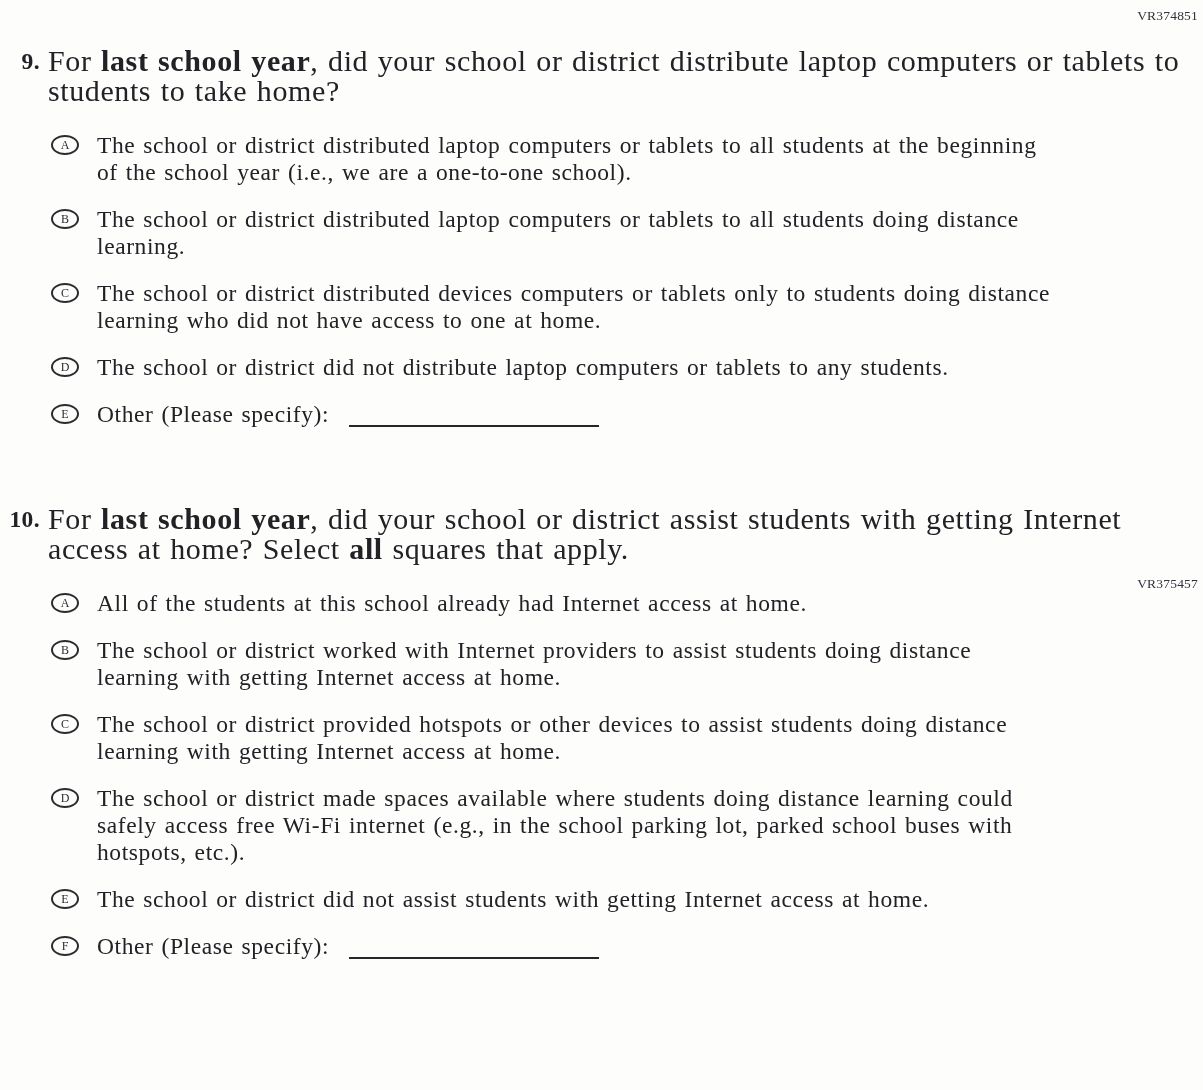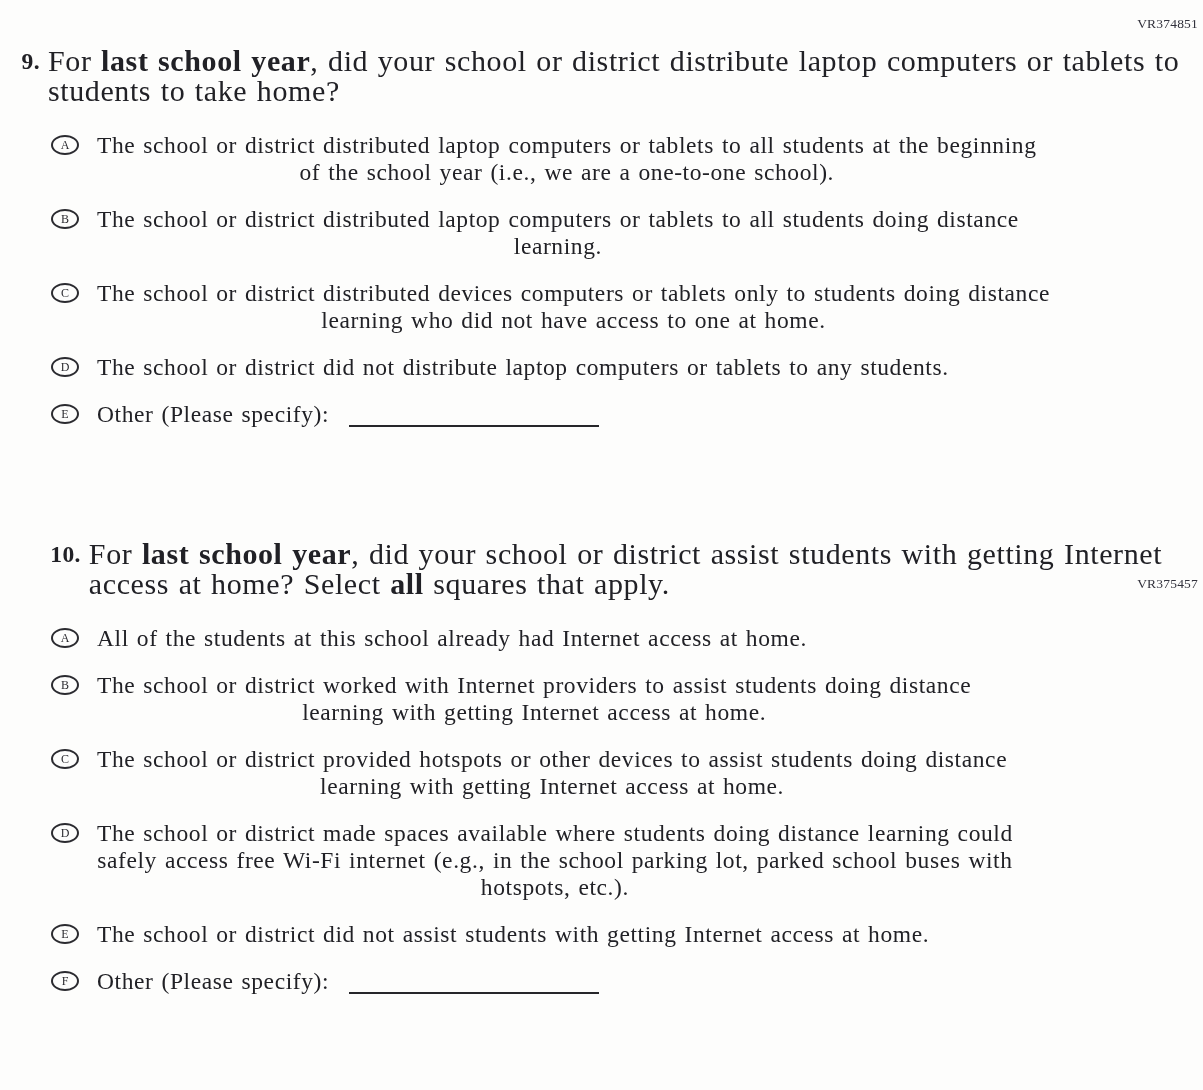--- a/index.html
+++ b/index.html
@@ -10,55 +10,55 @@
     background:#fdfdfc;
     font-family:"Liberation Serif","DejaVu Serif",serif;
     color:#212126;
     overflow:hidden;
   }
   .form-code {
     position:absolute; right:5px;
     font-size:13.5px; color:#32323c;
     letter-spacing:0.2px;
   }
-  .code-1 { top:16px; }
+  .code-1 { top:8px; }
   .code-2 { top:576px; }
   .q-head { display:flex; align-items:flex-start; }
   .q-num {
     flex:none; width:40px; text-align:right;
     font-weight:bold; font-size:23.5px; line-height:30px;
     letter-spacing:0.4px;
   }
   .q-text {
     margin-left:8px;
     font-size:30px; line-height:30px;
     white-space:pre-line;
     letter-spacing:0.6px; word-spacing:1.5px;
   }
   .q9-head { margin-top:46px; }
-  .q10-head { margin-top:111px;justify-content:center; }
+  .q10-head { margin-top:76px; }
   .options { margin-left:51px; margin-top:26px; }
   .opt { display:flex; align-items:flex-start; }
   .opt + .opt { margin-top:20px; }
   .bubble {
     flex:none;
     width:28px; height:20px; margin-top:3px;
     border:2px solid #2b2b30; border-radius:50%;
     display:flex; align-items:center; justify-content:center;
     background:transparent;
   }
   .bubble .bl {
     font-size:12px; line-height:1; color:#2b2b30;
     font-family:"Liberation Serif","DejaVu Serif",serif;
   }
   .opt-text {
     margin-left:18px;
     font-size:23.5px; line-height:27px;
     white-space:pre-line;
-    letter-spacing:0.6px; word-spacing:1.5px;text-align:center;
+    letter-spacing:0.6px; word-spacing:1.5px;
   }
   .blank-line {
     flex:none;
     width:250px; height:26px; margin-left:20px;
     border-bottom:2px solid #26262a;
   }
   b { font-weight:bold; }
 </style>
 </head>
 <body>

